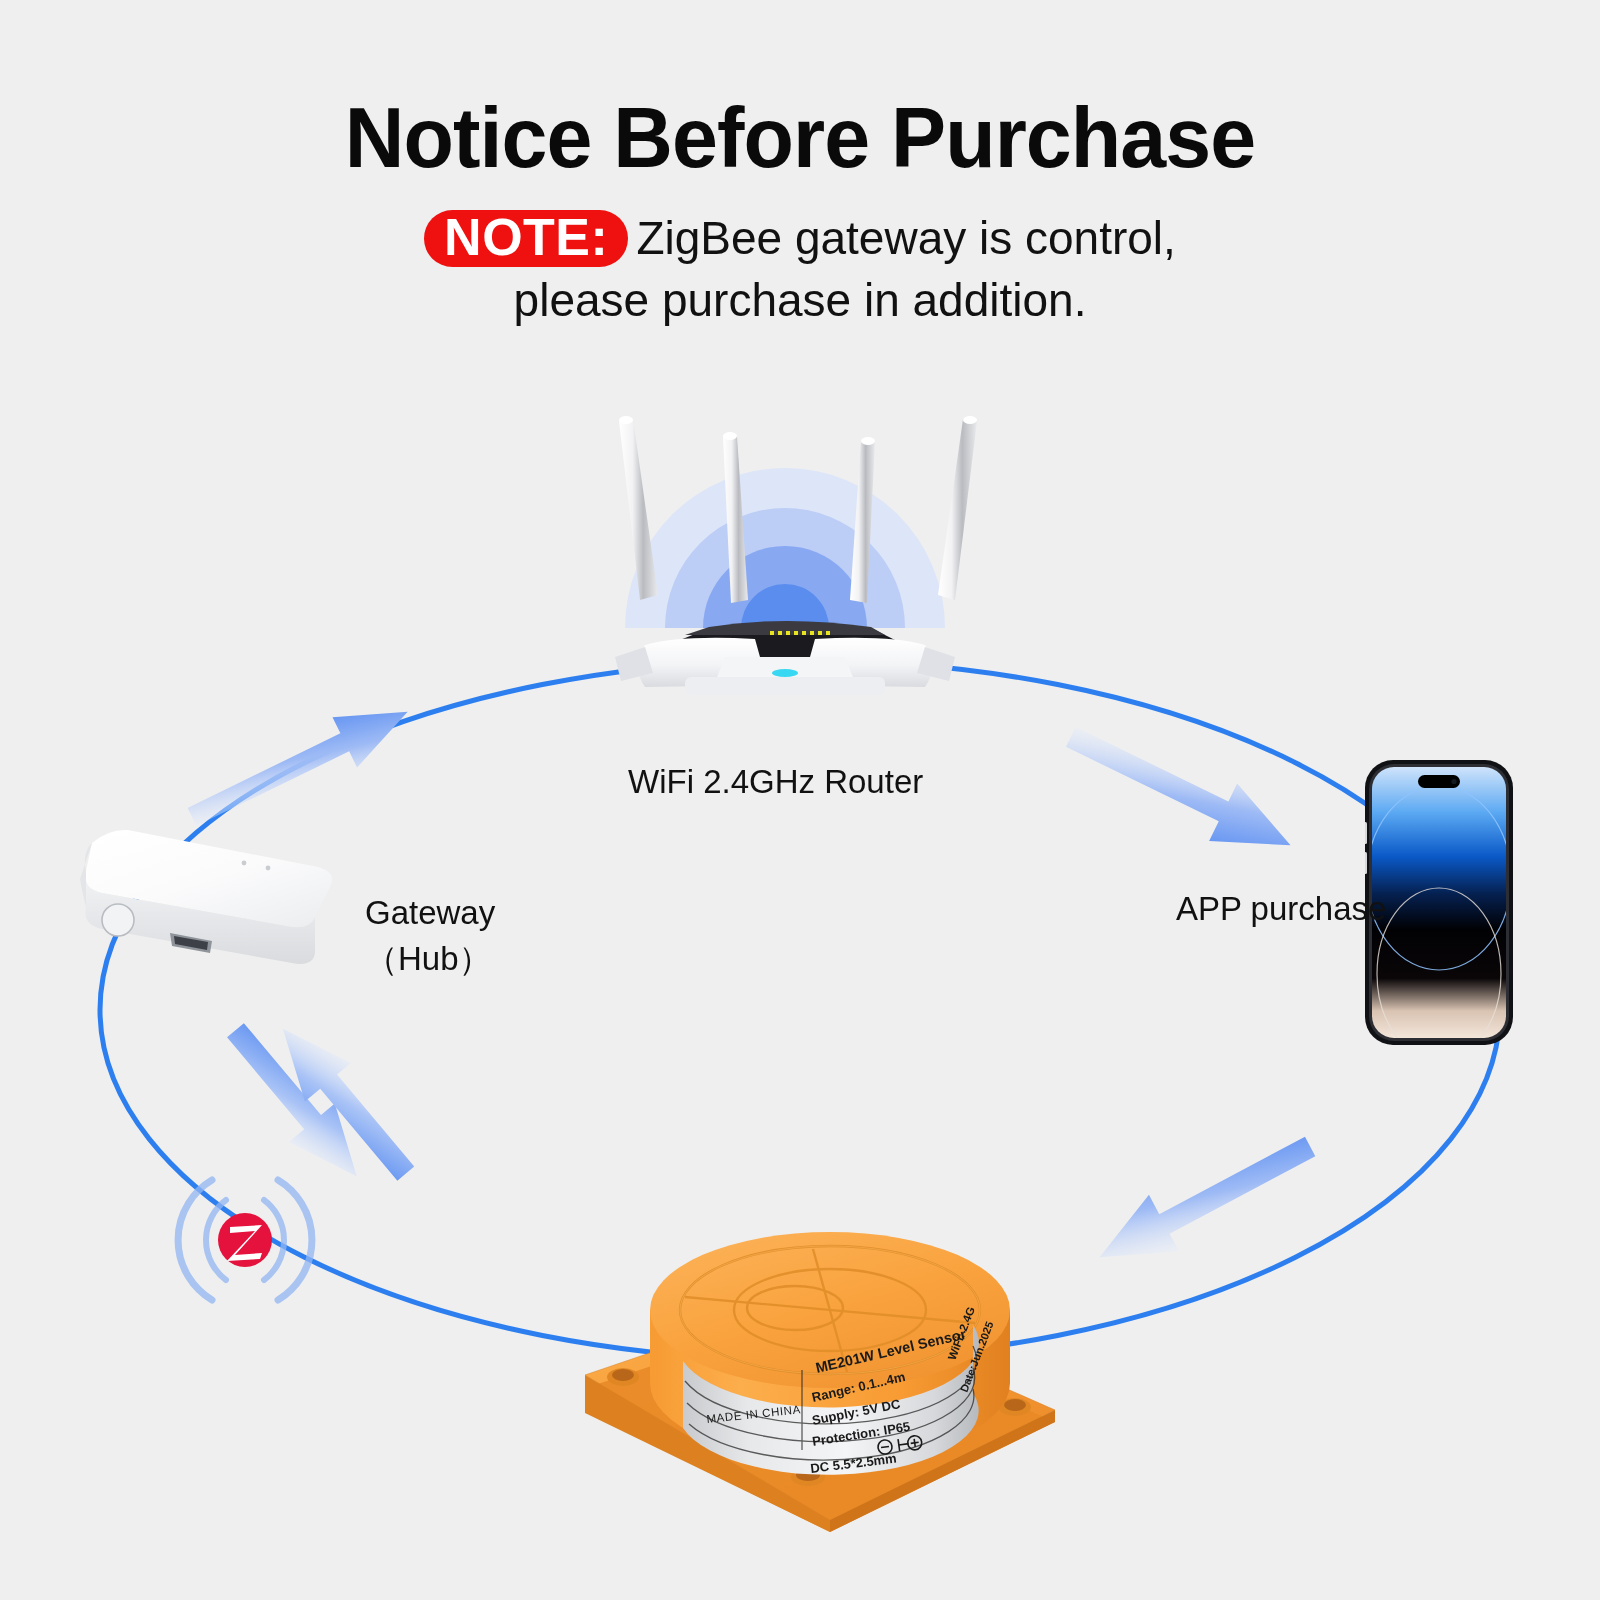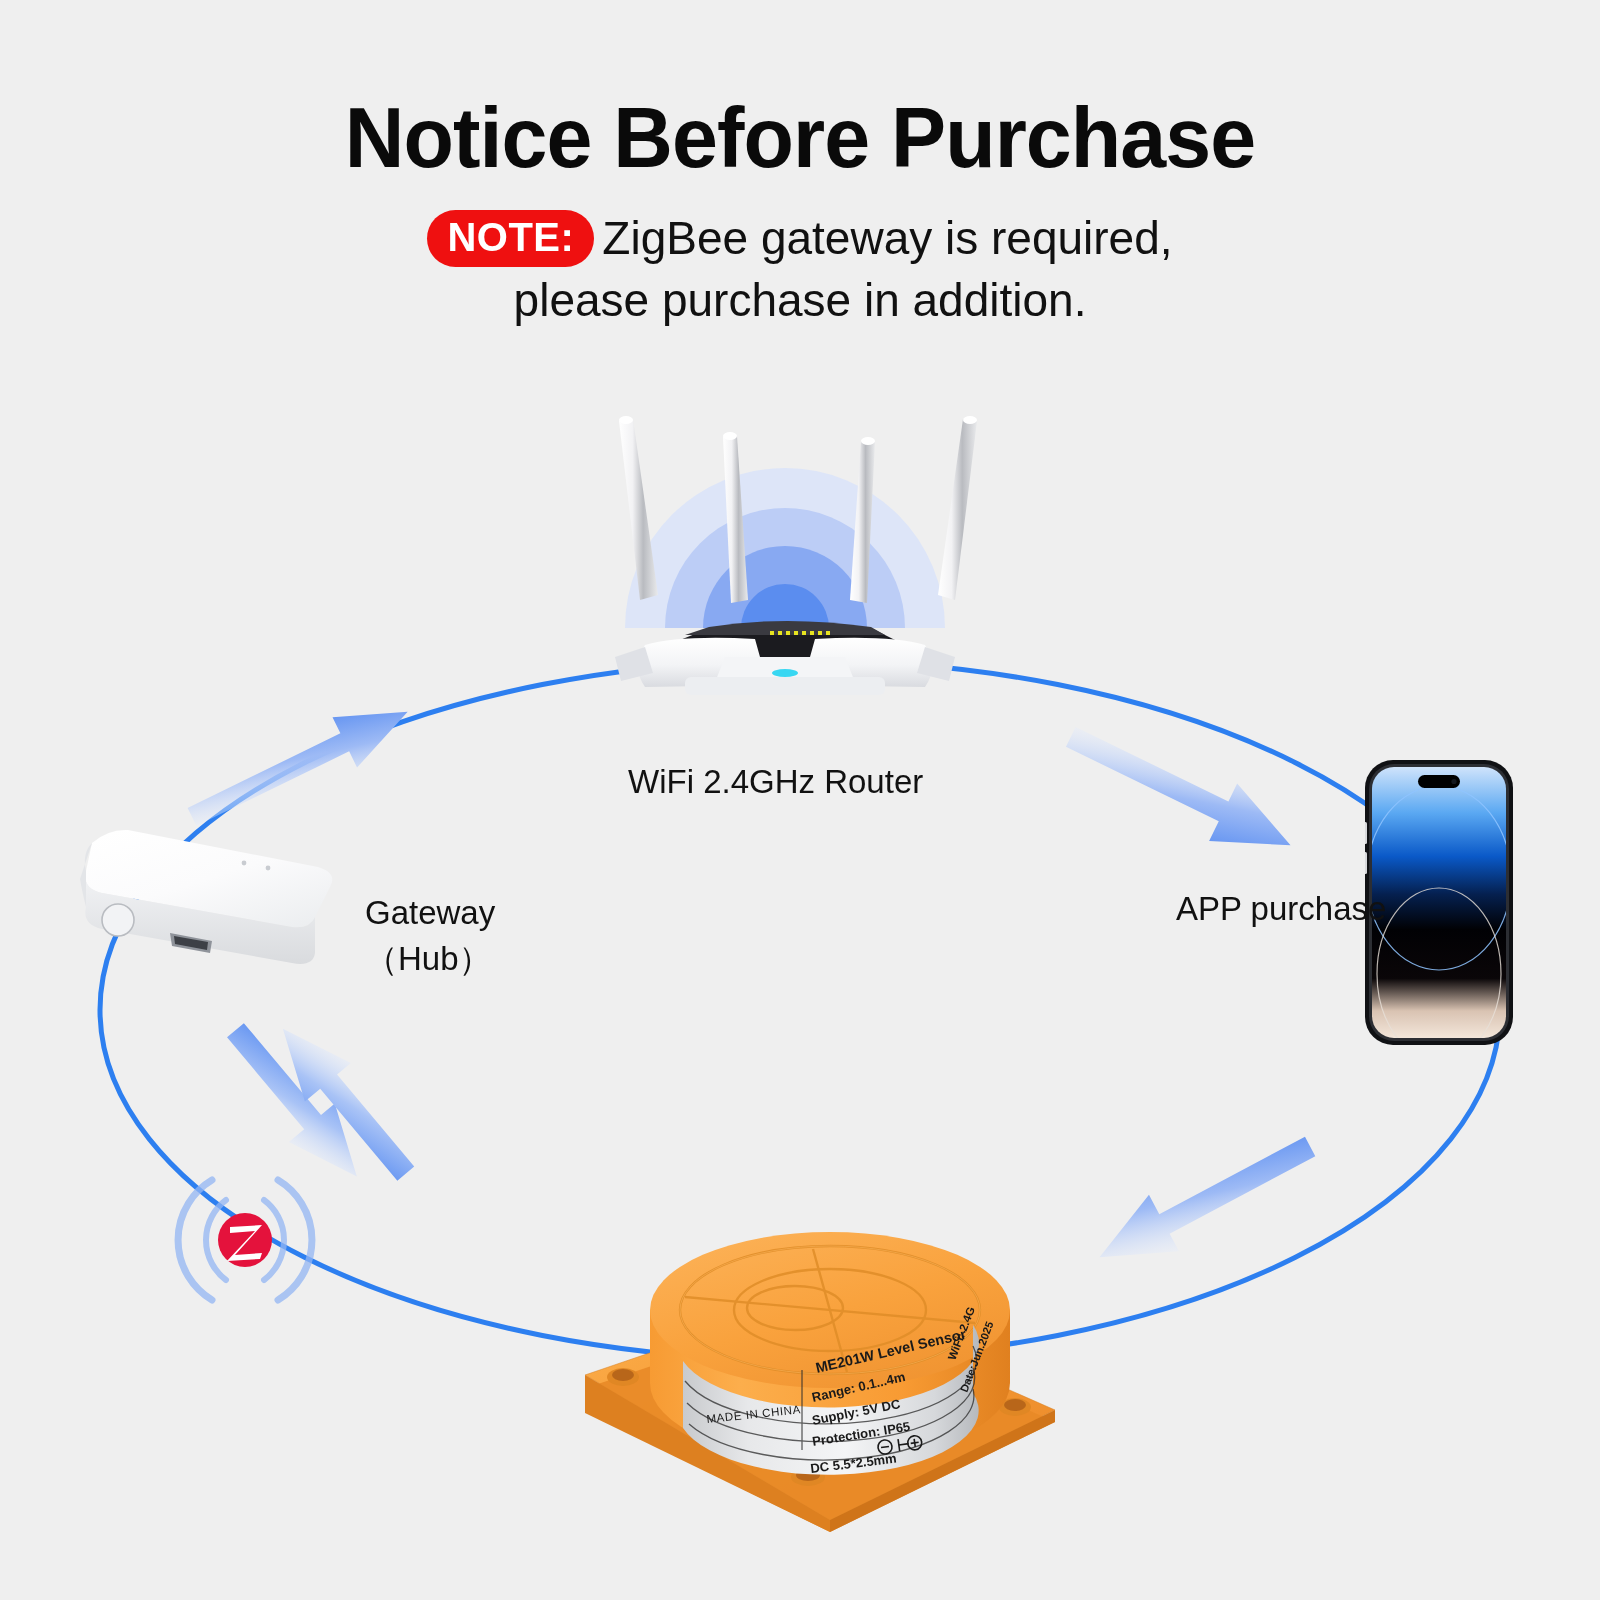--- a/index.html
+++ b/index.html
@@ -20,21 +20,21 @@
     transform:scaleX(0.96);
   }
   .subtitle-wrap{
     position:absolute;left:0;top:208px;width:1600px;text-align:center;
   }
   .sub-line{
     font-size:46px;color:#111;line-height:60px;white-space:nowrap;
   }
   .note-badge{
     display:inline-block;background:#ef1010;color:#fff;
-    font-weight:700;font-size:40px;letter-spacing:0.5px;
+    font-weight:700;font-size:52px;letter-spacing:0.5px;
     padding:4px 20px 7px 20px;border-radius:30px;
     line-height:46px;vertical-align:middle;margin-right:8px;
     position:relative;top:-3px;
   }
 
   
   .ring{position:absolute;left:0;top:0;width:1600px;height:1600px;}
 
   
   .dlabel{position:absolute;font-size:33px;color:#111;white-space:nowrap;}
@@ -62,21 +62,21 @@
 </style>
 </head>
 <body>
 
 <div class="stage">
 
   <div class="title">Notice Before Purchase</div>
 
   <div class="subtitle-wrap">
     <div class="sub-line">
-      <span class="note-badge">NOTE:</span><span>ZigBee gateway is required,</span>
+      <span class="note-badge">NOTE:</span><span>ZigBee gateway is control,</span>
     </div>
     <div class="sub-line">please purchase in addition.</div>
   </div>
 
   <svg class="ring" viewBox="0 0 1600 1600">
     <ellipse cx="800" cy="1010" rx="700" ry="350" fill="none" stroke="#2d7ff0" stroke-width="5"></ellipse>
   </svg>
 
   <svg class="router" viewBox="0 0 400 300">
     <defs>

